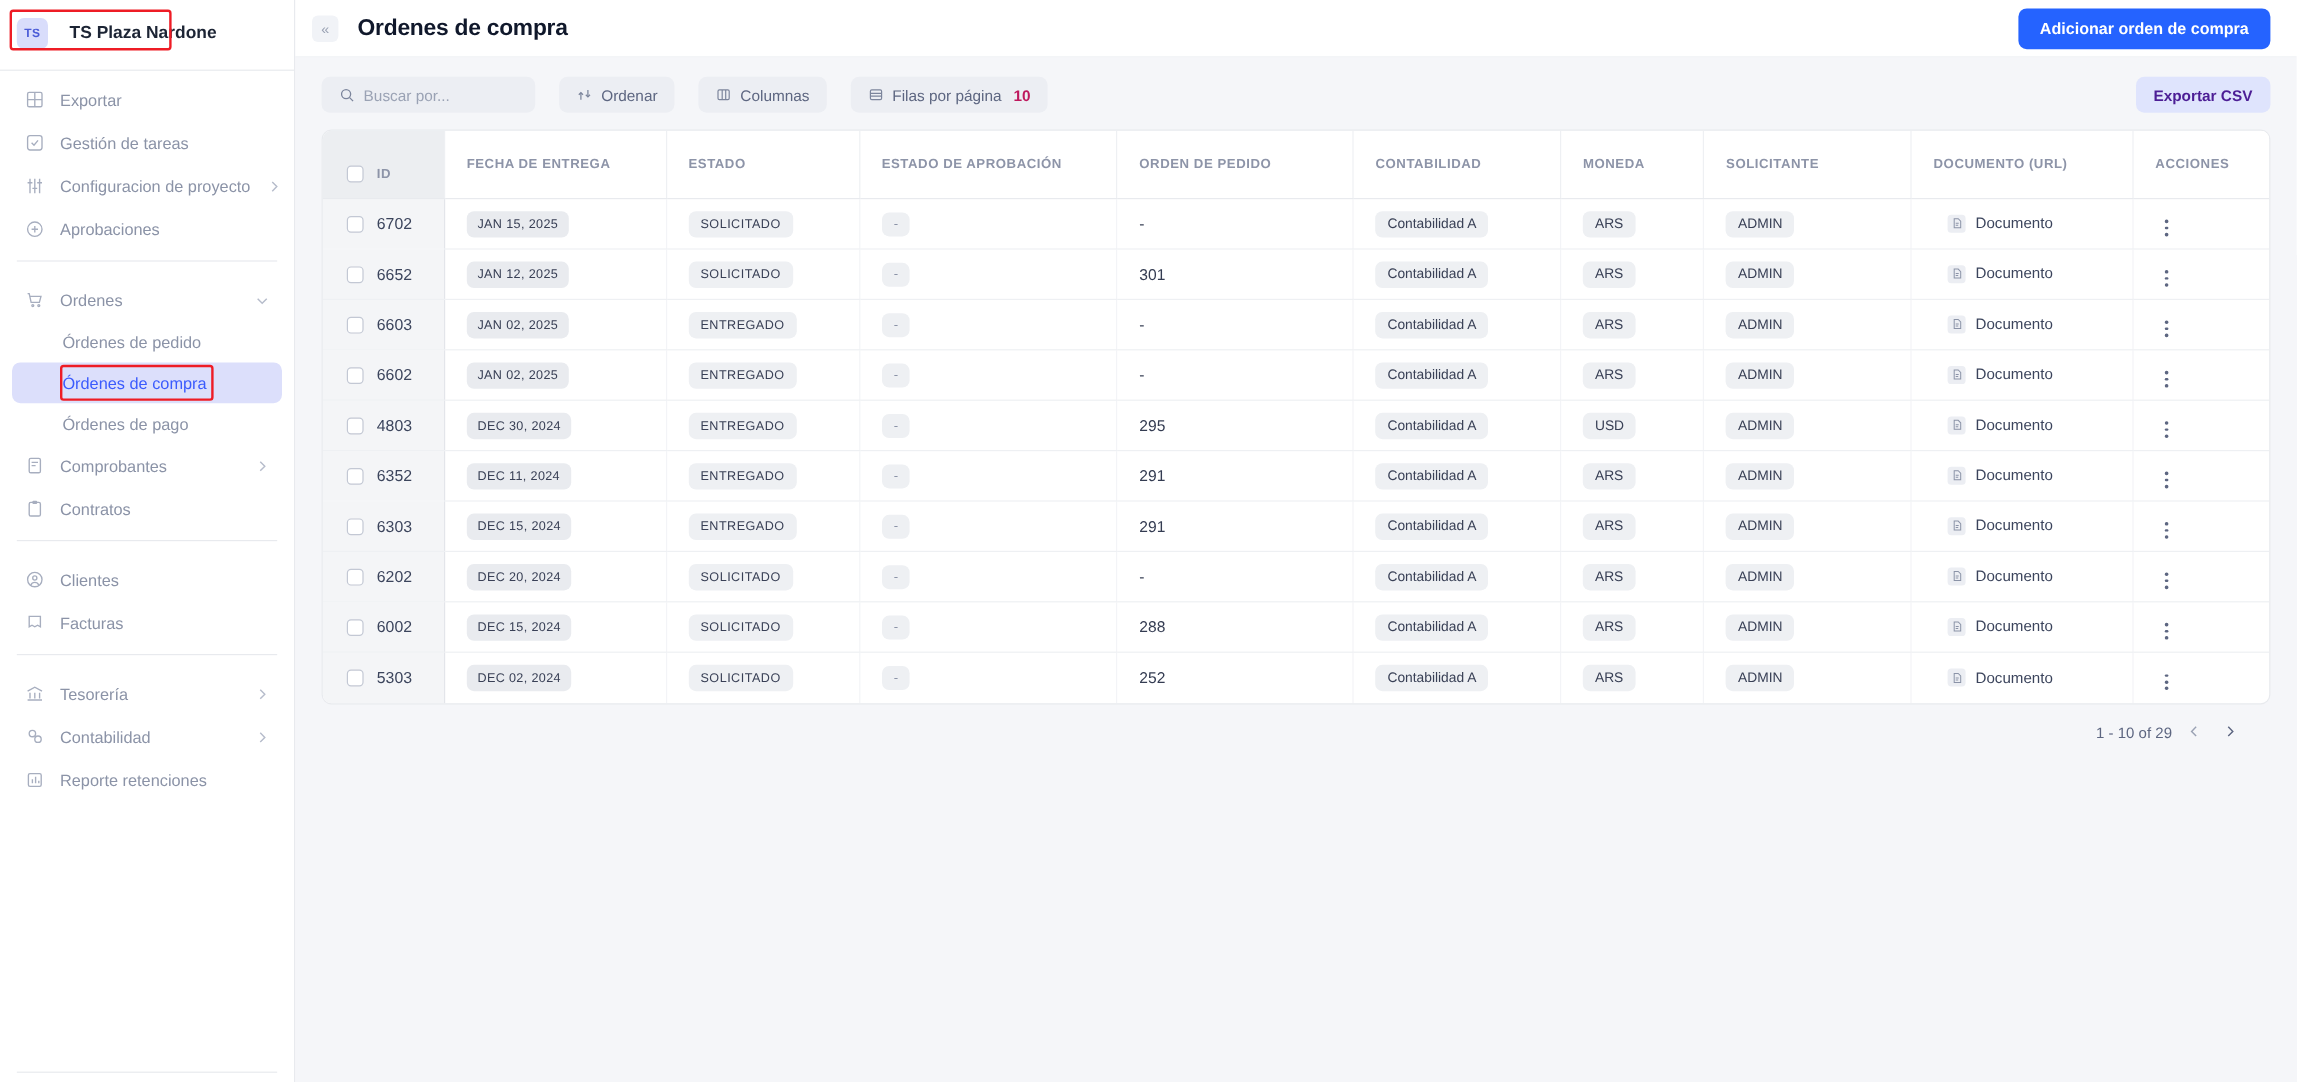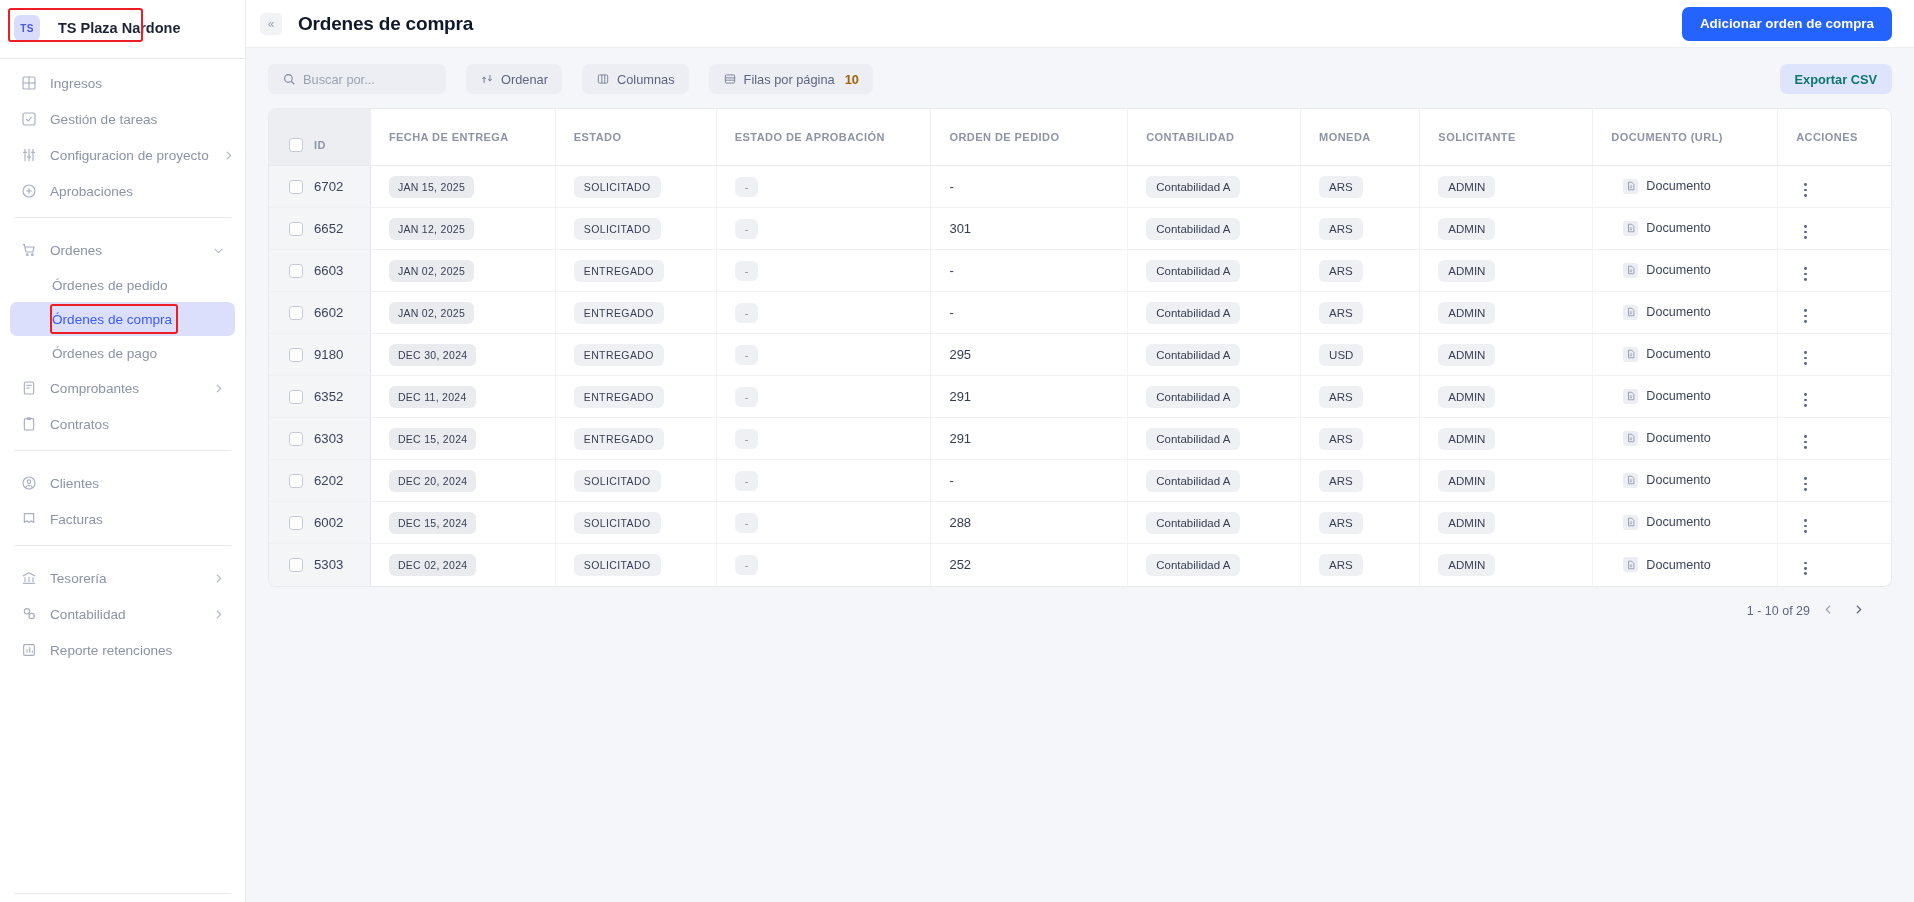--- a/index.html
+++ b/index.html
@@ -125,25 +125,25 @@
     white-space: nowrap;
   }
   .tb-btn svg { width: 14px; height: 14px; display:block; color:#7c859c; }
   .tb-search { width: 178px; justify-content: flex-start; }
   .tb-search input {
     border: none; background: transparent; outline: none;
     font-size: 12.8px; color: #5d6681; font-family: inherit;
     width: 130px;
   }
   .tb-search input::placeholder { color: #9aa2b4; }
-  .tb-rows-val { color: #a16207; font-weight: 600; margin-left: 3px; }
+  .tb-rows-val { color: #be185d; font-weight: 600; margin-left: 3px; }
   .toolbar-spacer { flex: 1 1 auto; }
   .btn-export {
     height: 30px; border-radius: 7px; background: #dfe4fd;
-    border: none; color: #0f766e; font-size: 12.8px; font-weight: 600;
+    border: none; color: #4c1d95; font-size: 12.8px; font-weight: 600;
     padding: 0 15px; cursor: pointer; font-family: inherit; white-space: nowrap;
   }
 
   
   .table-card {
     background: #fff; border-radius: 8px;
     border: 1px solid #e8eaee;
     overflow: hidden;
   }
   table { width: 100%; border-collapse: collapse; table-layout: fixed; }
@@ -241,21 +241,21 @@
 
     <div class="nav-section">
       <div class="nav-item">
         <span class="ico">
             <svg viewBox="0 0 24 24" fill="none" stroke="currentColor" stroke-width="1.7">
               <rect x="3" y="3" width="18" height="18" rx="2"></rect>
               <line x1="3" y1="12" x2="21" y2="12"></line>
               <line x1="12" y1="3" x2="12" y2="21"></line>
             </svg>
           </span>
-        <span>Ingresos</span>
+        <span>Exportar</span>
       </div>
       <div class="nav-item">
         <span class="ico">
             <svg viewBox="0 0 24 24" fill="none" stroke="currentColor" stroke-width="1.7">
               <rect x="3" y="3" width="18" height="18" rx="3"></rect>
               <polyline points="8,12 11,15 16,9"></polyline>
             </svg>
           </span>
         <span>Gestión de tareas</span>
       </div>
@@ -624,21 +624,21 @@
                 <td class="pad"><span class="kebab">
                     <i></i>
                     <i></i>
                     <i></i>
                   </span></td>
               </tr>
               <tr>
                 <td class="col-id">
                   <span class="idcell">
                     <span class="cb"></span>
-                    <span class="id-num">9180</span>
+                    <span class="id-num">4803</span>
                   </span>
                 </td>
                 <td class="pad"><span class="chip">DEC 30, 2024</span></td>
                 <td class="pad"><span class="chip-status">ENTREGADO</span></td>
                 <td class="pad"><span class="chip-dash">-</span></td>
                 <td class="pad"><span class="plain">295</span></td>
                 <td class="pad"><span class="chip-soft">Contabilidad A</span></td>
                 <td class="pad"><span class="chip-soft">USD</span></td>
                 <td class="pad"><span class="chip-soft">ADMIN</span></td>
                 <td class="pad"><span class="doc-link">

